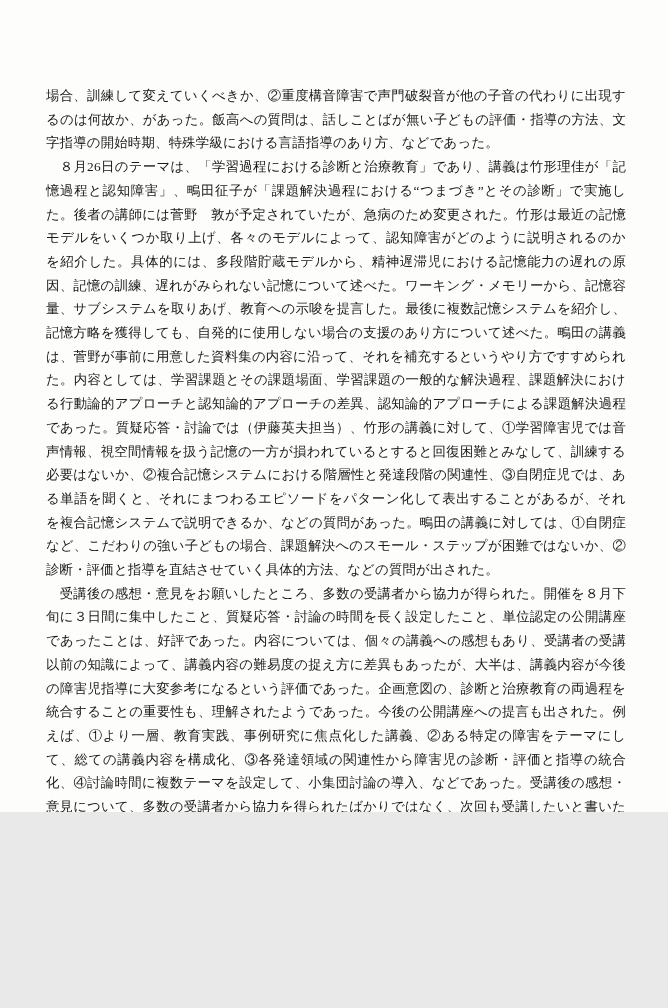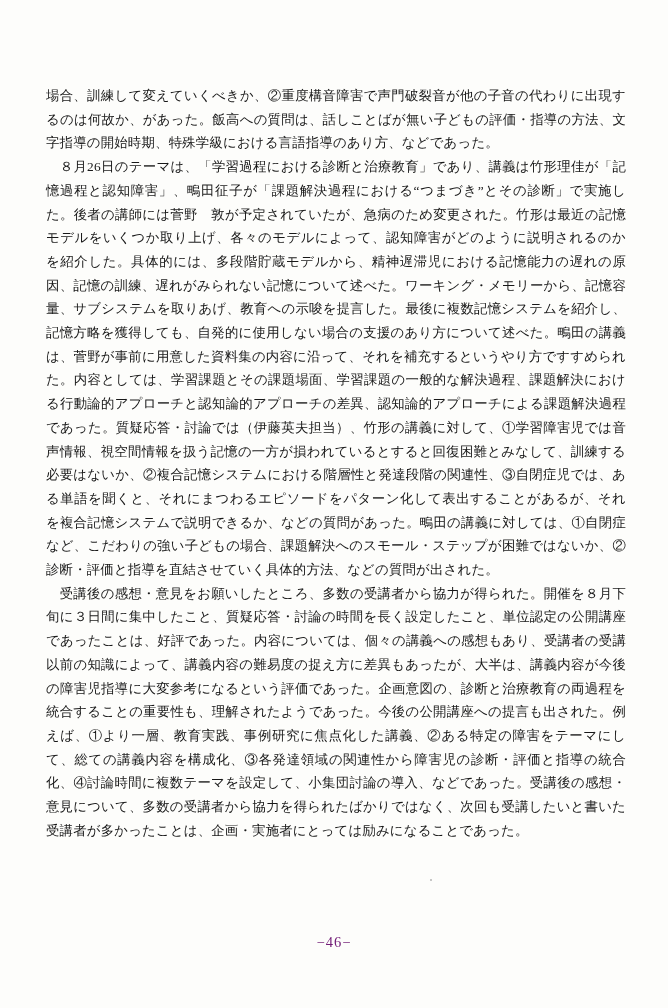--- a/index.html
+++ b/index.html
@@ -4,21 +4,21 @@
 <style>
   html, body {
     margin: 0;
     padding: 0;
     background: #e9e9e9;
     font-family: "Liberation Serif", "DejaVu Serif", serif;
   }
   .page {
     position: relative;
     width: 668px;
-    height: 1008px;
+    height: 812px;
     margin: 0 auto;
     background: #fdfdfb;
     overflow: hidden;
     color: #181818;
   }
   .text-block {
     position: absolute;
     left: 46px;
     top: 84px;
     width: 580px;

